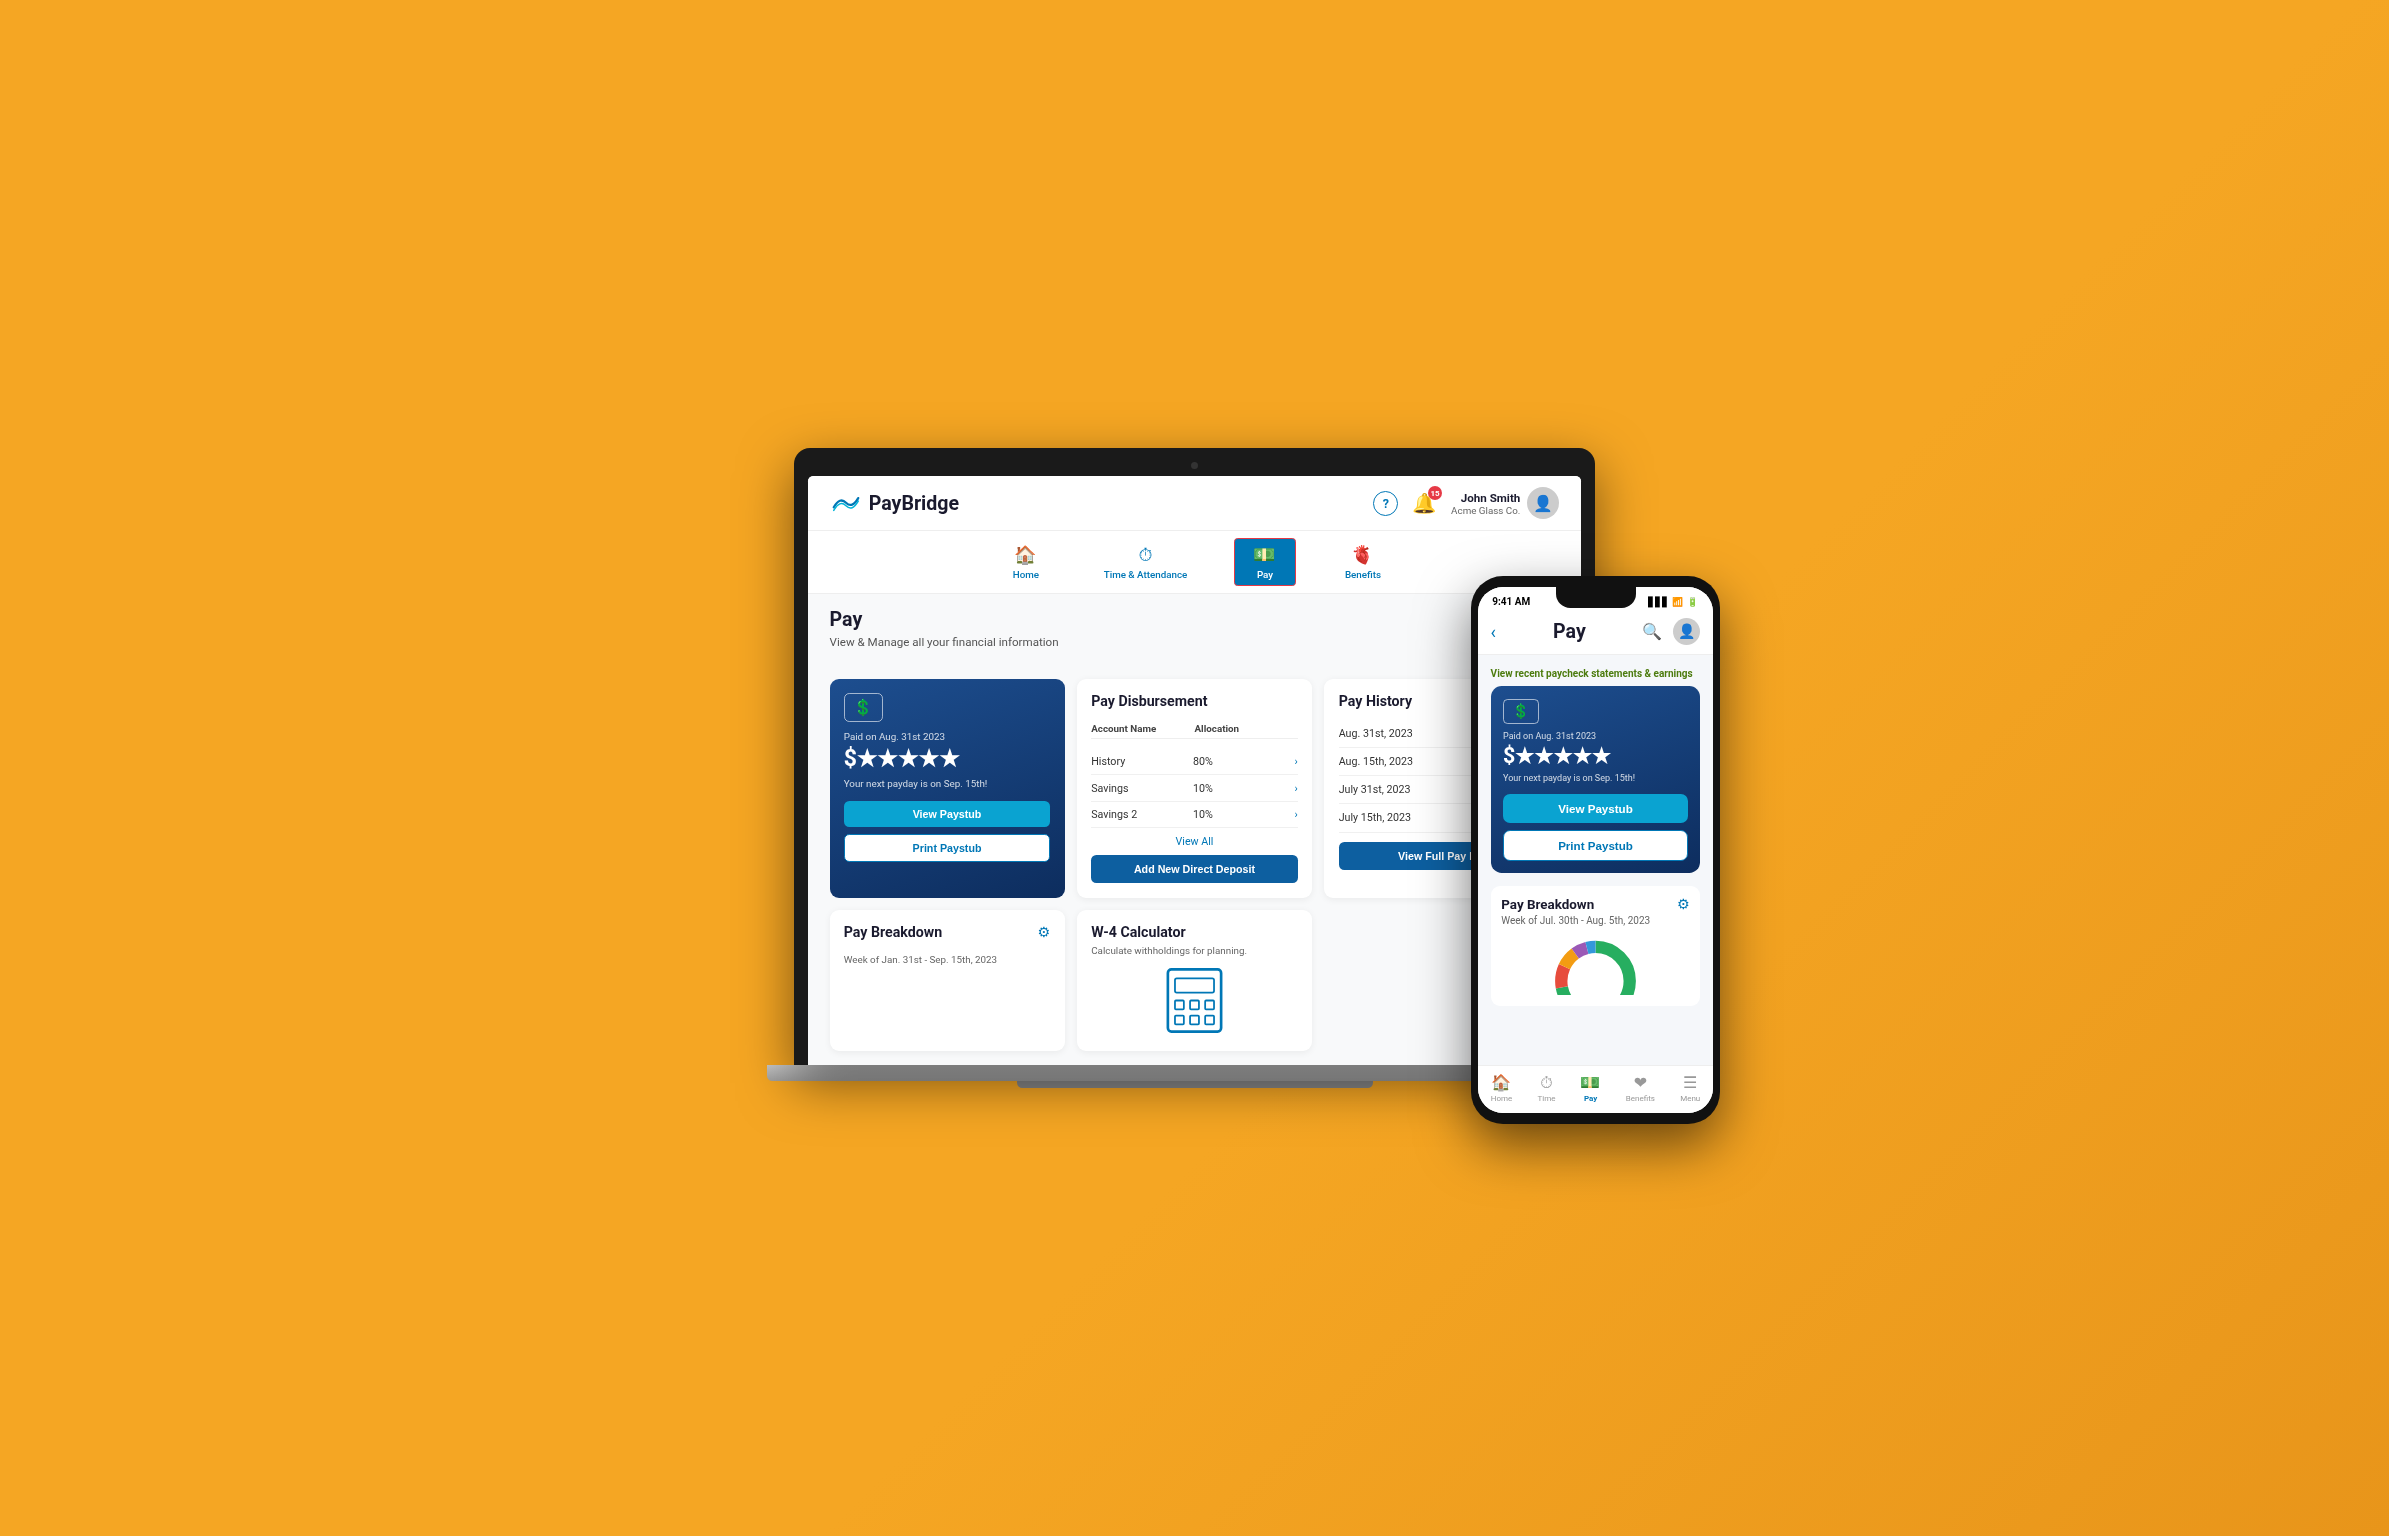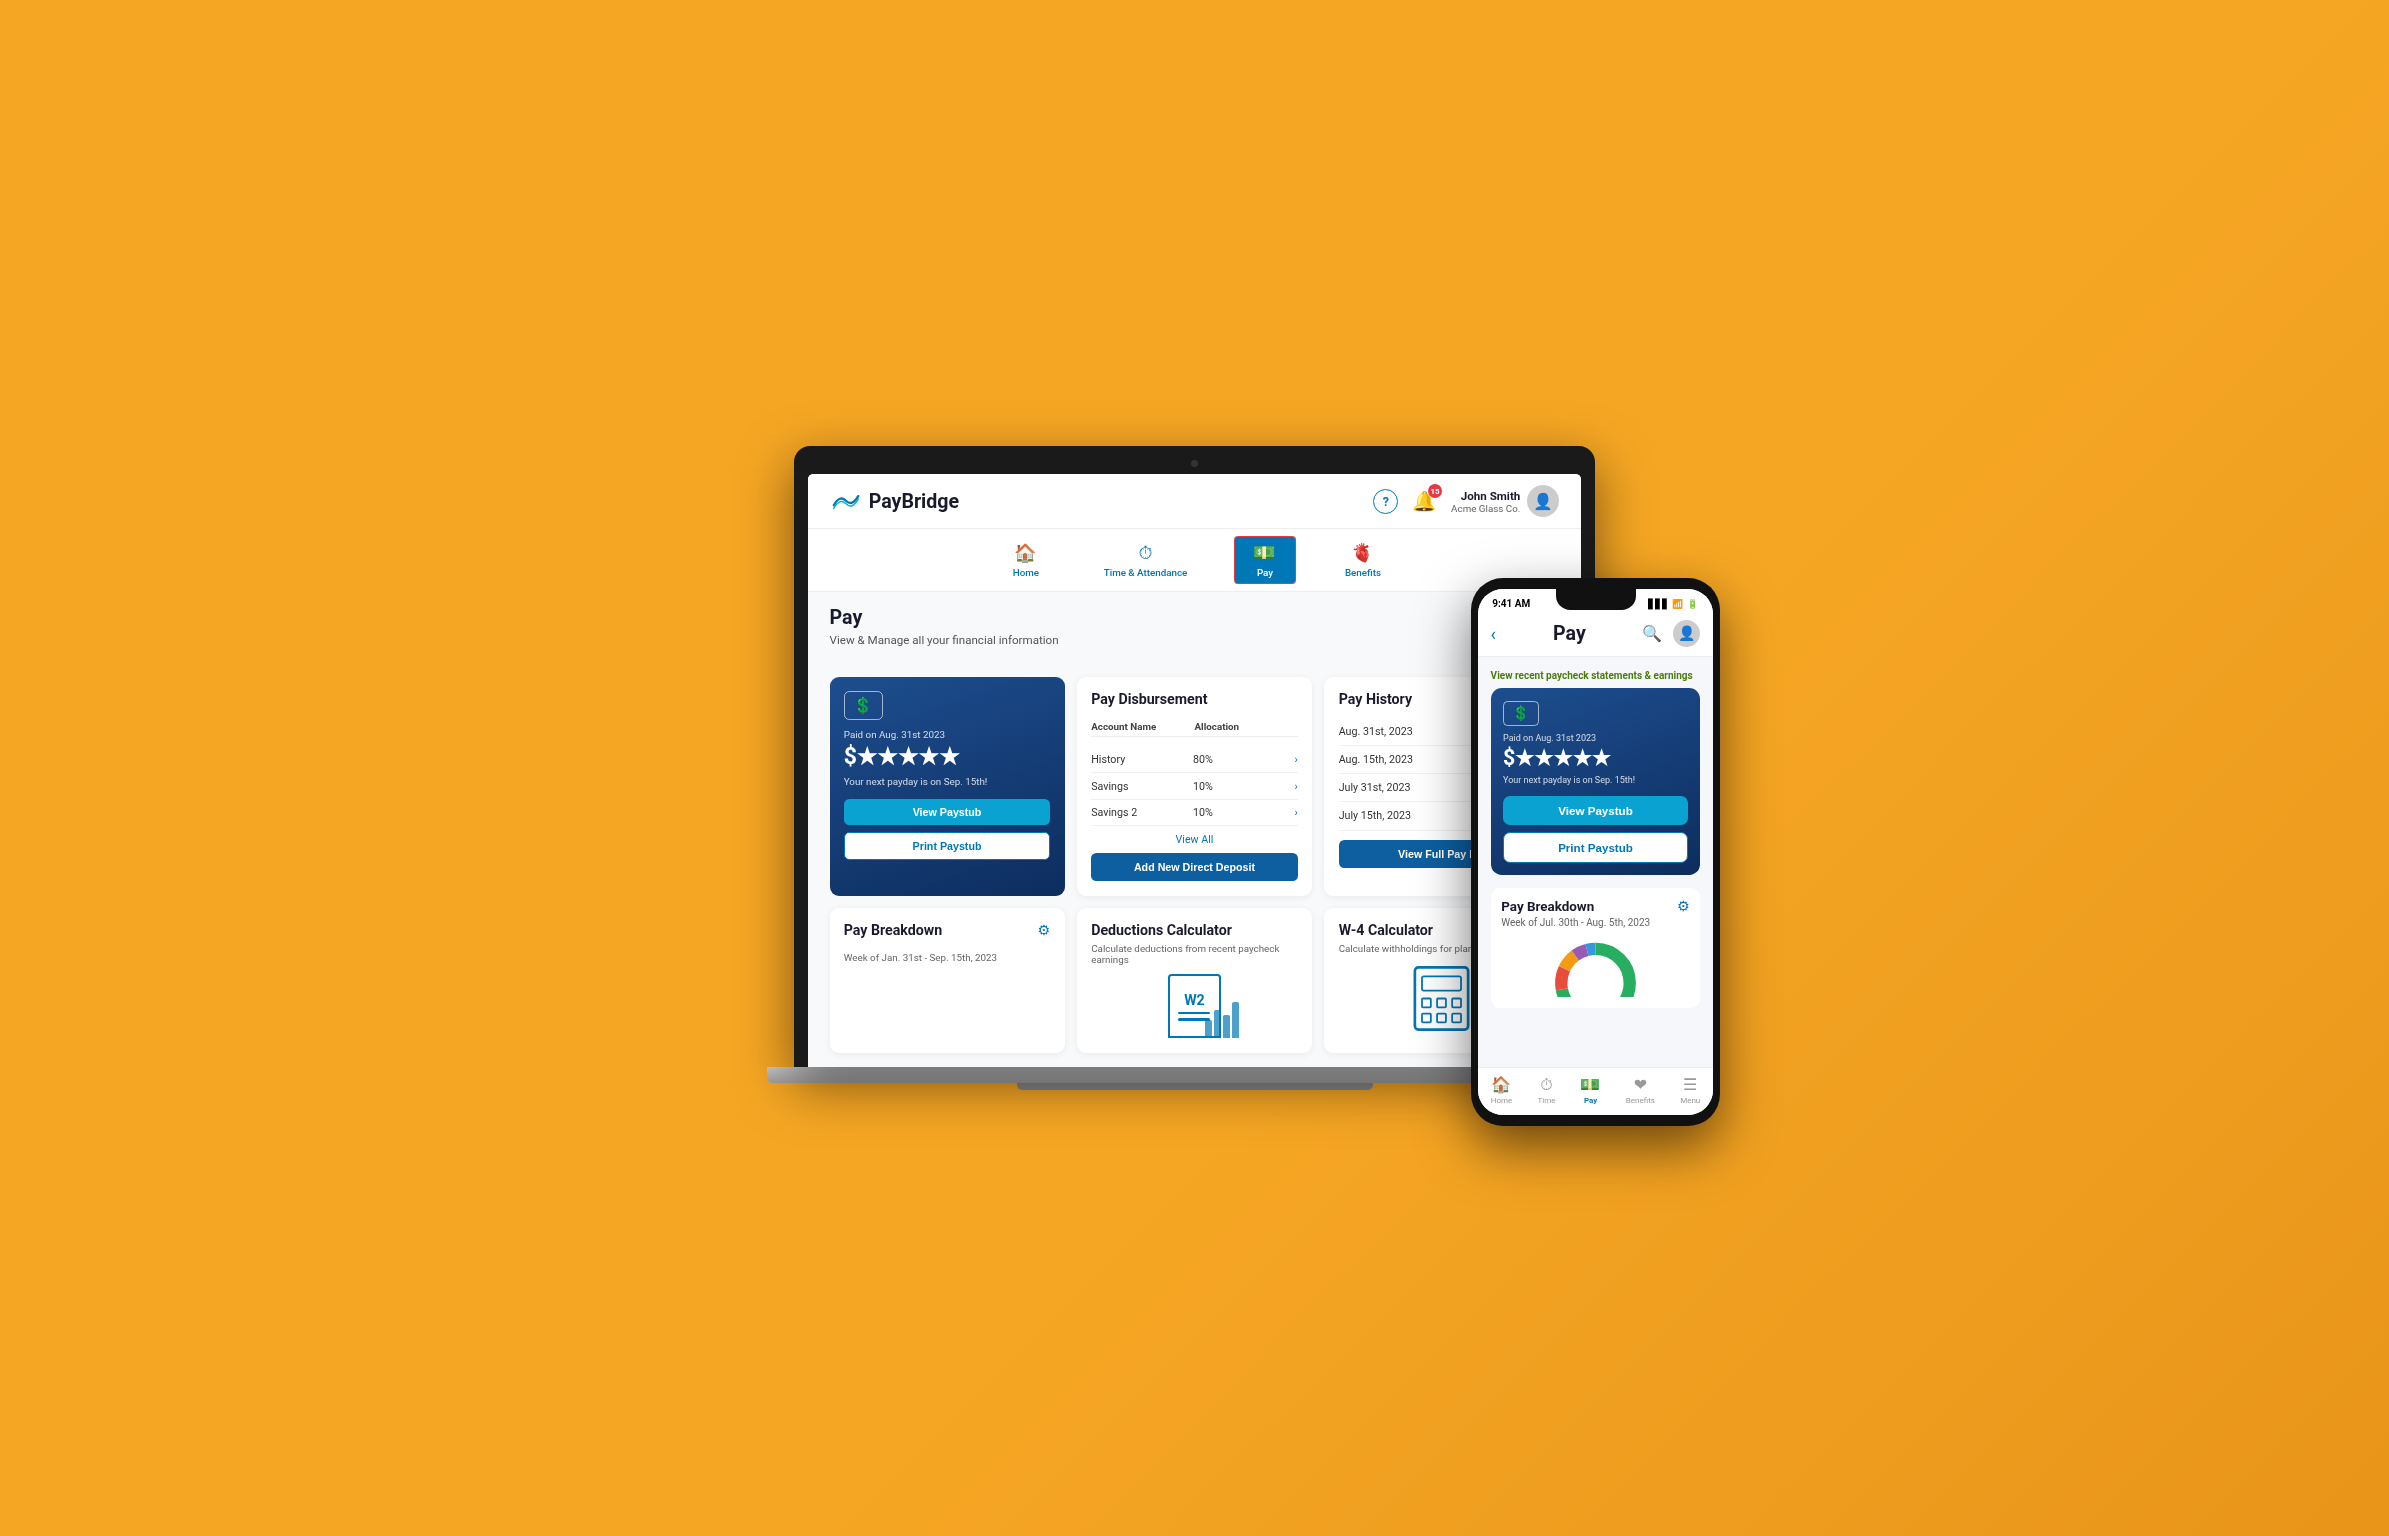--- a/index.html
+++ b/index.html
@@ -655,39 +655,20 @@
           <div class="cards-grid-bottom">
 
             <div class="pay-breakdown-card">
               <div class="breakdown-header">
                 <div class="card-title">Pay Breakdown</div>
                 <span style="color:#0077b6;font-size:14.2px;cursor:pointer;">⚙</span>
               </div>
               <div class="breakdown-week">Week of Jan. 31st - Sep. 15th, 2023</div>
             </div>
 
-            <div class="deductions-card">
-              <div class="card-title">Deductions Calculator</div>
-              <div class="card-desc">Calculate deductions from recent paycheck earnings</div>
-              <div class="doc-illustration">
-                <div style="position:relative;">
-                  <div style="width:53px;height:64px;border:2.7px solid #0077b6;border-radius:3.6px 3.6px 0 0;display:flex;flex-direction:column;align-items:center;justify-content:center;gap:3.6px;">
-                    <span style="color:#0077b6;font-size:14.2px;font-weight:700;">W2</span>
-                    <div style="width:32px;height:2.7px;background:#0077b6;border-radius:1.8px;"></div>
-                    <div style="width:32px;height:2.7px;background:#0077b6;border-radius:1.8px;"></div>
-                  </div>
-                  <div style="position:absolute;right:-18px;bottom:0;display:flex;align-items:flex-end;gap:1.8px;">
-                    <div style="width:7.1px;height:18px;background:#0077b6;opacity:0.7;border-radius:1.8px 1.8px 0 0;"></div>
-                    <div style="width:7.1px;height:28.5px;background:#0077b6;opacity:0.7;border-radius:1.8px 1.8px 0 0;"></div>
-                    <div style="width:7.1px;height:23px;background:#0077b6;opacity:0.7;border-radius:1.8px 1.8px 0 0;"></div>
-                    <div style="width:7.1px;height:36px;background:#0077b6;opacity:0.7;border-radius:1.8px 1.8px 0 0;"></div>
-                  </div>
-                </div>
-              </div>
-            </div>
 
             <div class="w4-card">
               <div class="card-title">W-4 Calculator</div>
               <div class="card-desc">Calculate withholdings for planning.</div>
               <div style="display:flex;justify-content:center;margin-top:9px;">
                 <svg width="71" height="71" viewBox="0 0 80 80" fill="none">
                   <rect x="10" y="5" width="60" height="70" rx="4" stroke="#0077b6" stroke-width="3" fill="none"></rect>
                   <rect x="18" y="15" width="44" height="16" rx="2" stroke="#0077b6" stroke-width="2" fill="none"></rect>
                   <rect x="18" y="40" width="10" height="10" rx="1" stroke="#0077b6" stroke-width="2" fill="none"></rect>
                   <rect x="35" y="40" width="10" height="10" rx="1" stroke="#0077b6" stroke-width="2" fill="none"></rect>

